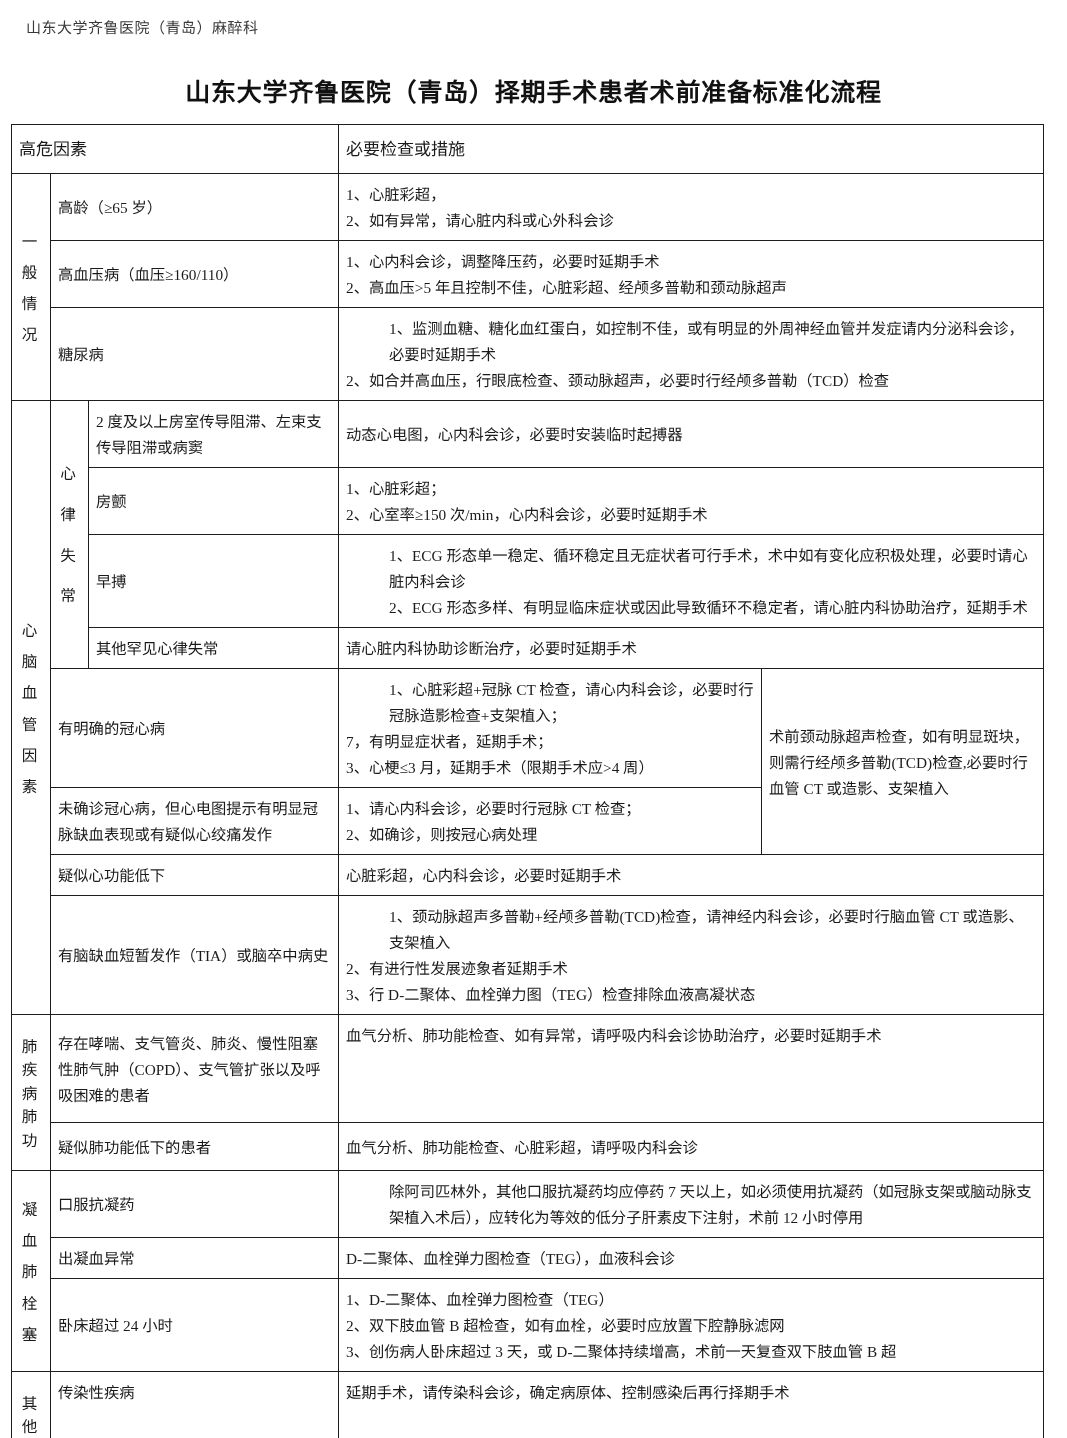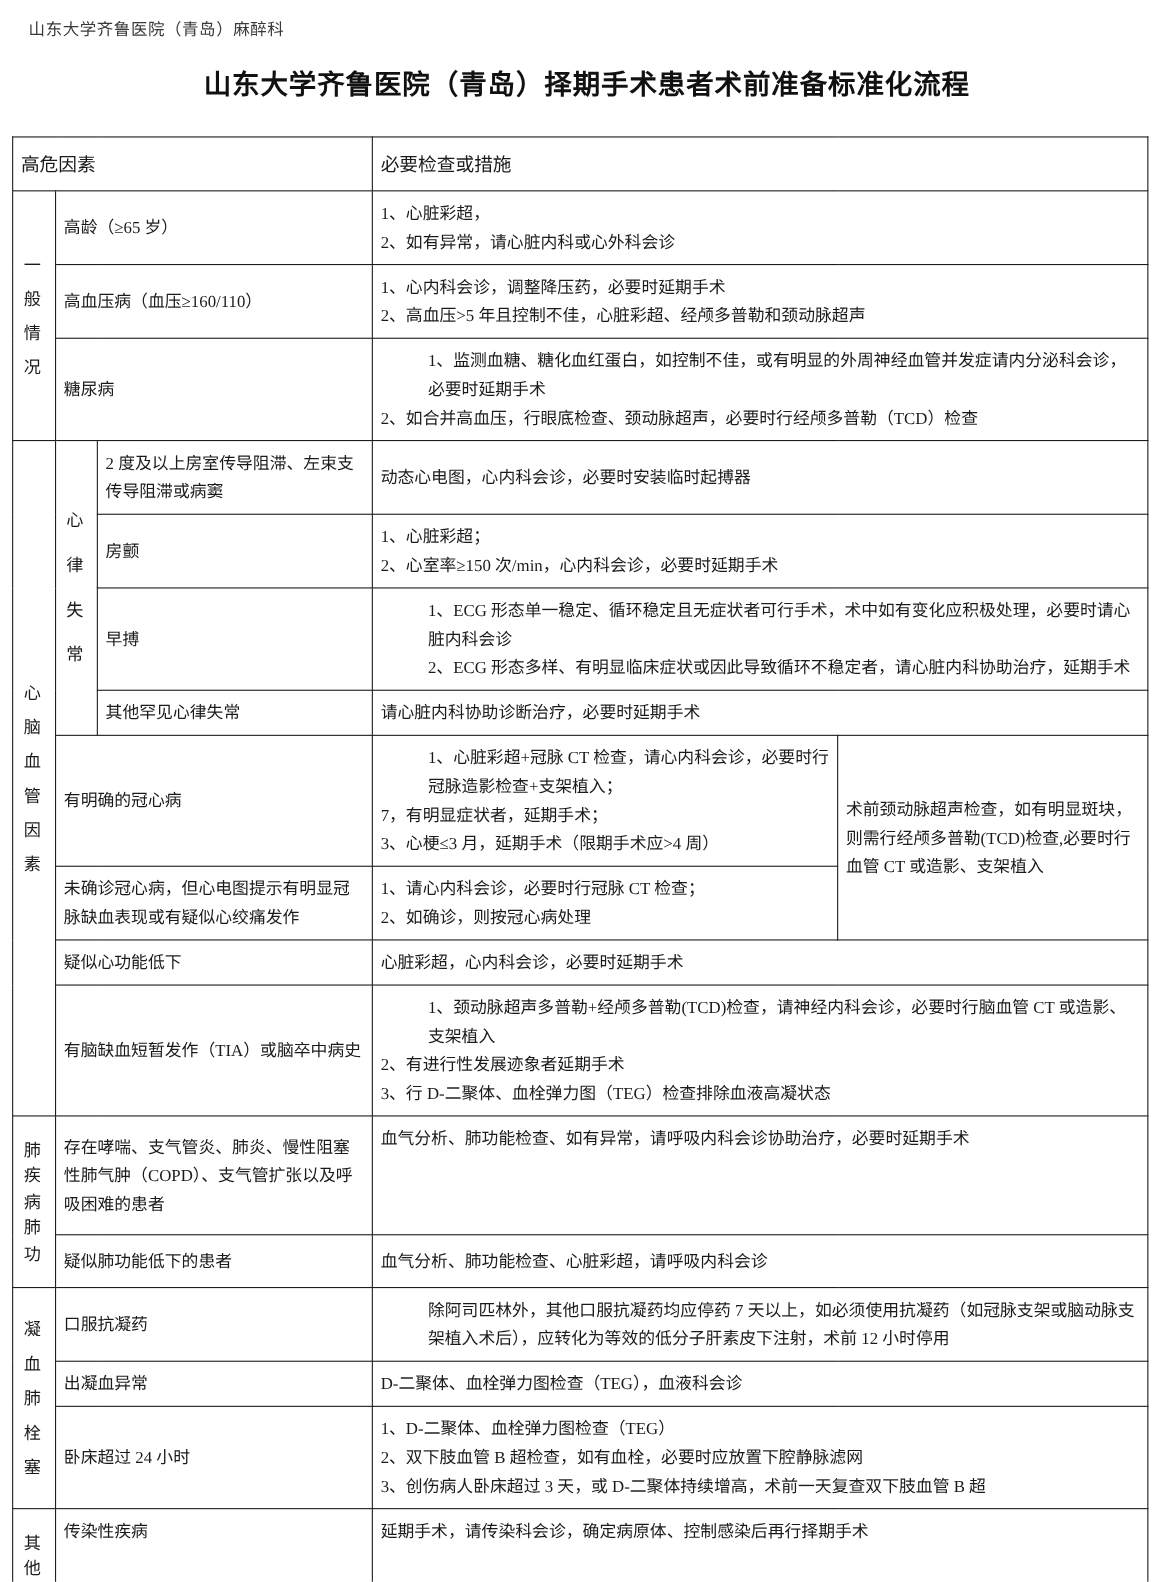--- a/index.html
+++ b/index.html
@@ -29,21 +29,21 @@
     font-size: 15px;
     line-height: 20px;
     letter-spacing: .5px;
     color: #3a3a3a;
     white-space: nowrap;
   }
   .doc-title {
     position: absolute;
     left: 0;
     right: 0;
-    top: 56px;
+    top: 72px;
     text-align: center;
     font-size: 25px;
     font-weight: bold;
     letter-spacing: .8px;
     color: #111;
     white-space: nowrap;
   }
   table.flow {
     position: absolute;
     left: 11px;

